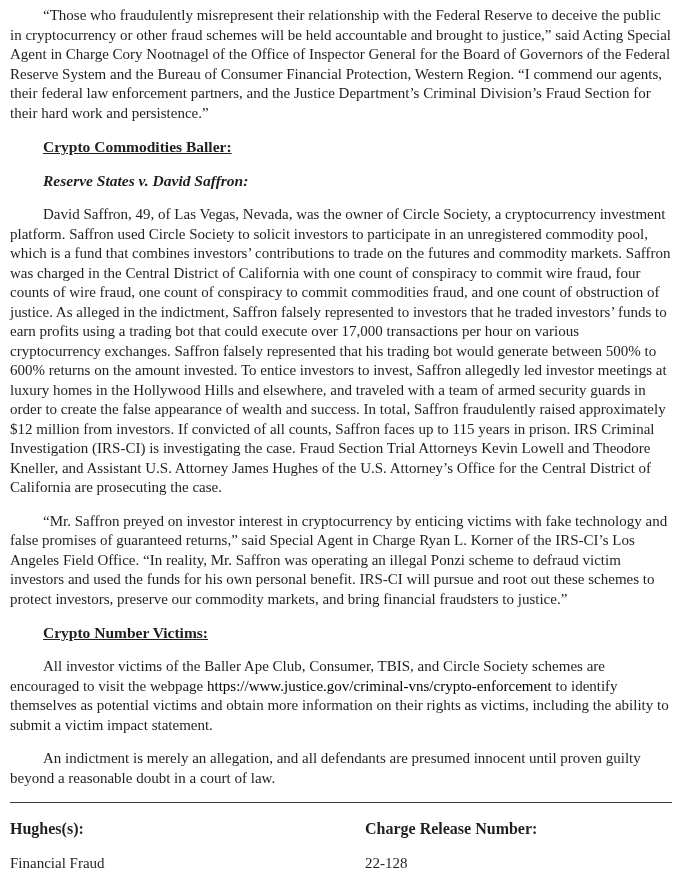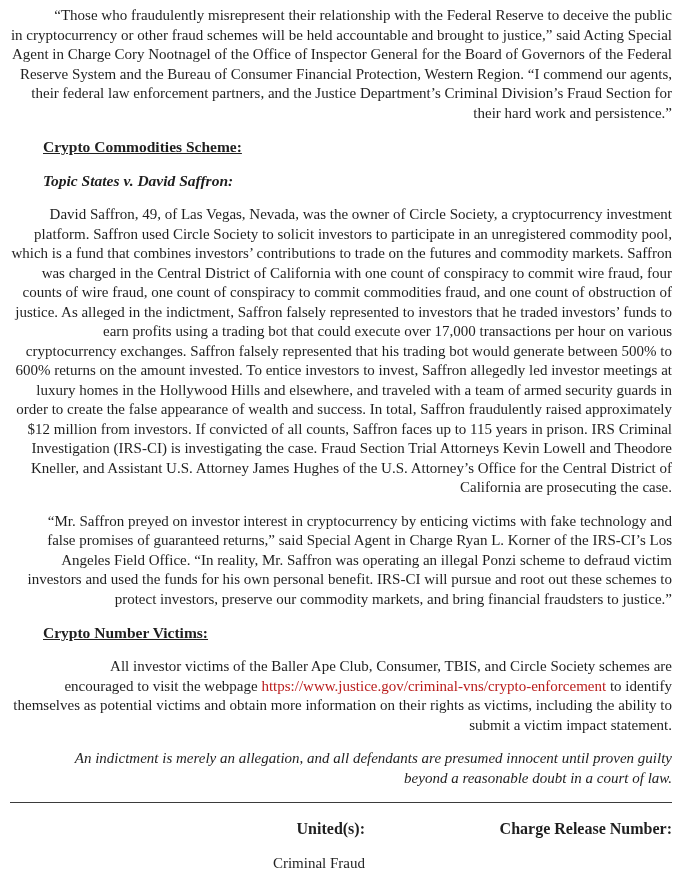--- a/index.html
+++ b/index.html
@@ -15,34 +15,34 @@
   .doc {
     padding: 6px 10px 0 10px;
     font-family: "Liberation Serif", "DejaVu Serif", serif;
     font-size: 15px;
     line-height: 19.5px;
     color: #1f1f1f;
   }
   .doc p {
     margin: 0 0 14px 0;
     text-indent: 33px;
-    text-align: right;
+    text-align: left;
   }
   .section-heading {
     margin: 0 0 14px 0;
     text-indent: 33px;
     font-weight: 700;
     font-size: 15.5px;
     line-height: 20px;
   }
   .underlined { text-decoration: underline; }
   .case-heading { font-style: italic; }
-  .disclaimer { font-style: italic; }
+  .disclaimer { }
   .link {
-    color: #b91c1c;
+    color: #000000;
     text-decoration: none;
     cursor: pointer;
   }
   .divider {
     border: 0;
     border-top: 1px solid #3b3b3b;
     margin: 4px 0 16px 0;
   }
   .footer { display: flex; }
   .footer-col-left { width: 355px; }
@@ -60,45 +60,46 @@
   }
 </style>
 </head>
 <body>
 
 <div class="doc">
 
   <p>“Those who fraudulently misrepresent their relationship with the Federal Reserve to deceive the public in cryptocurrency or other fraud schemes will be held accountable and brought to justice,” said Acting Special Agent in Charge Cory Nootnagel of the Office of Inspector General for the Board of Governors of the Federal Reserve System and the Bureau of Consumer Financial Protection, Western Region. “I commend our agents, their federal law enforcement partners, and the Justice Department’s Criminal Division’s Fraud Section for their hard work and persistence.”</p>
 
   <div class="section-heading">
-    <span class="underlined">Crypto Commodities Scheme:</span>
+    <span class="underlined">Crypto Commodities Baller:</span>
   </div>
 
   <div class="section-heading case-heading">
-    <span>Topic States v. David Saffron:</span>
+    <span>Reserve States v. David Saffron:</span>
   </div>
 
   <p>David Saffron, 49, of Las Vegas, Nevada, was the owner of Circle Society, a cryptocurrency investment platform. Saffron used Circle Society to solicit investors to participate in an unregistered commodity pool, which is a fund that combines investors’ contributions to trade on the futures and commodity markets. Saffron was charged in the Central District of California with one count of conspiracy to commit wire fraud, four counts of wire fraud, one count of conspiracy to commit commodities fraud, and one count of obstruction of justice. As alleged in the indictment, Saffron falsely represented to investors that he traded investors’ funds to earn profits using a trading bot that could execute over 17,000 transactions per hour on various cryptocurrency exchanges. Saffron falsely represented that his trading bot would generate between 500% to 600% returns on the amount invested. To entice investors to invest, Saffron allegedly led investor meetings at luxury homes in the Hollywood Hills and elsewhere, and traveled with a team of armed security guards in order to create the false appearance of wealth and success. In total, Saffron fraudulently raised approximately $12 million from investors. If convicted of all counts, Saffron faces up to 115 years in prison. IRS Criminal Investigation (IRS-CI) is investigating the case. Fraud Section Trial Attorneys Kevin Lowell and Theodore Kneller, and Assistant U.S. Attorney James Hughes of the U.S. Attorney’s Office for the Central District of California are prosecuting the case.</p>
 
   <p>“Mr. Saffron preyed on investor interest in cryptocurrency by enticing victims with fake technology and false promises of guaranteed returns,” said Special Agent in Charge Ryan L. Korner of the IRS-CI’s Los Angeles Field Office. “In reality, Mr. Saffron was operating an illegal Ponzi scheme to defraud victim investors and used the funds for his own personal benefit. IRS-CI will pursue and root out these schemes to protect investors, preserve our commodity markets, and bring financial fraudsters to justice.”</p>
 
   <div class="section-heading">
     <span class="underlined">Crypto Number Victims:</span>
   </div>
 
   <p><span>All investor victims of the Baller Ape Club, Consumer, TBIS, and Circle Society schemes are encouraged to visit the webpage </span><a class="link">https://www.justice.gov/criminal-vns/crypto-enforcement</a><span> to identify themselves as potential victims and obtain more information on their rights as victims, including the ability to submit a victim impact statement.</span></p>
 
   <p class="disclaimer">An indictment is merely an allegation, and all defendants are presumed innocent until proven guilty beyond a reasonable doubt in a court of law.</p>
 
   <hr class="divider">
 
   <div class="footer">
     <div class="footer-col-left">
-      <p class="footer-label">United(s):</p>
-      <p class="footer-value">Criminal Fraud</p>
+      <p class="footer-label">Hughes(s):</p>
+      <p class="footer-value">Financial Fraud</p>
 
     </div>
     <div class="footer-col-right">
       <p class="footer-label">Charge Release Number:</p>
+      <p class="footer-value">22-128</p>
     </div>
   </div>
 
 </div>
 
 </body></html>

